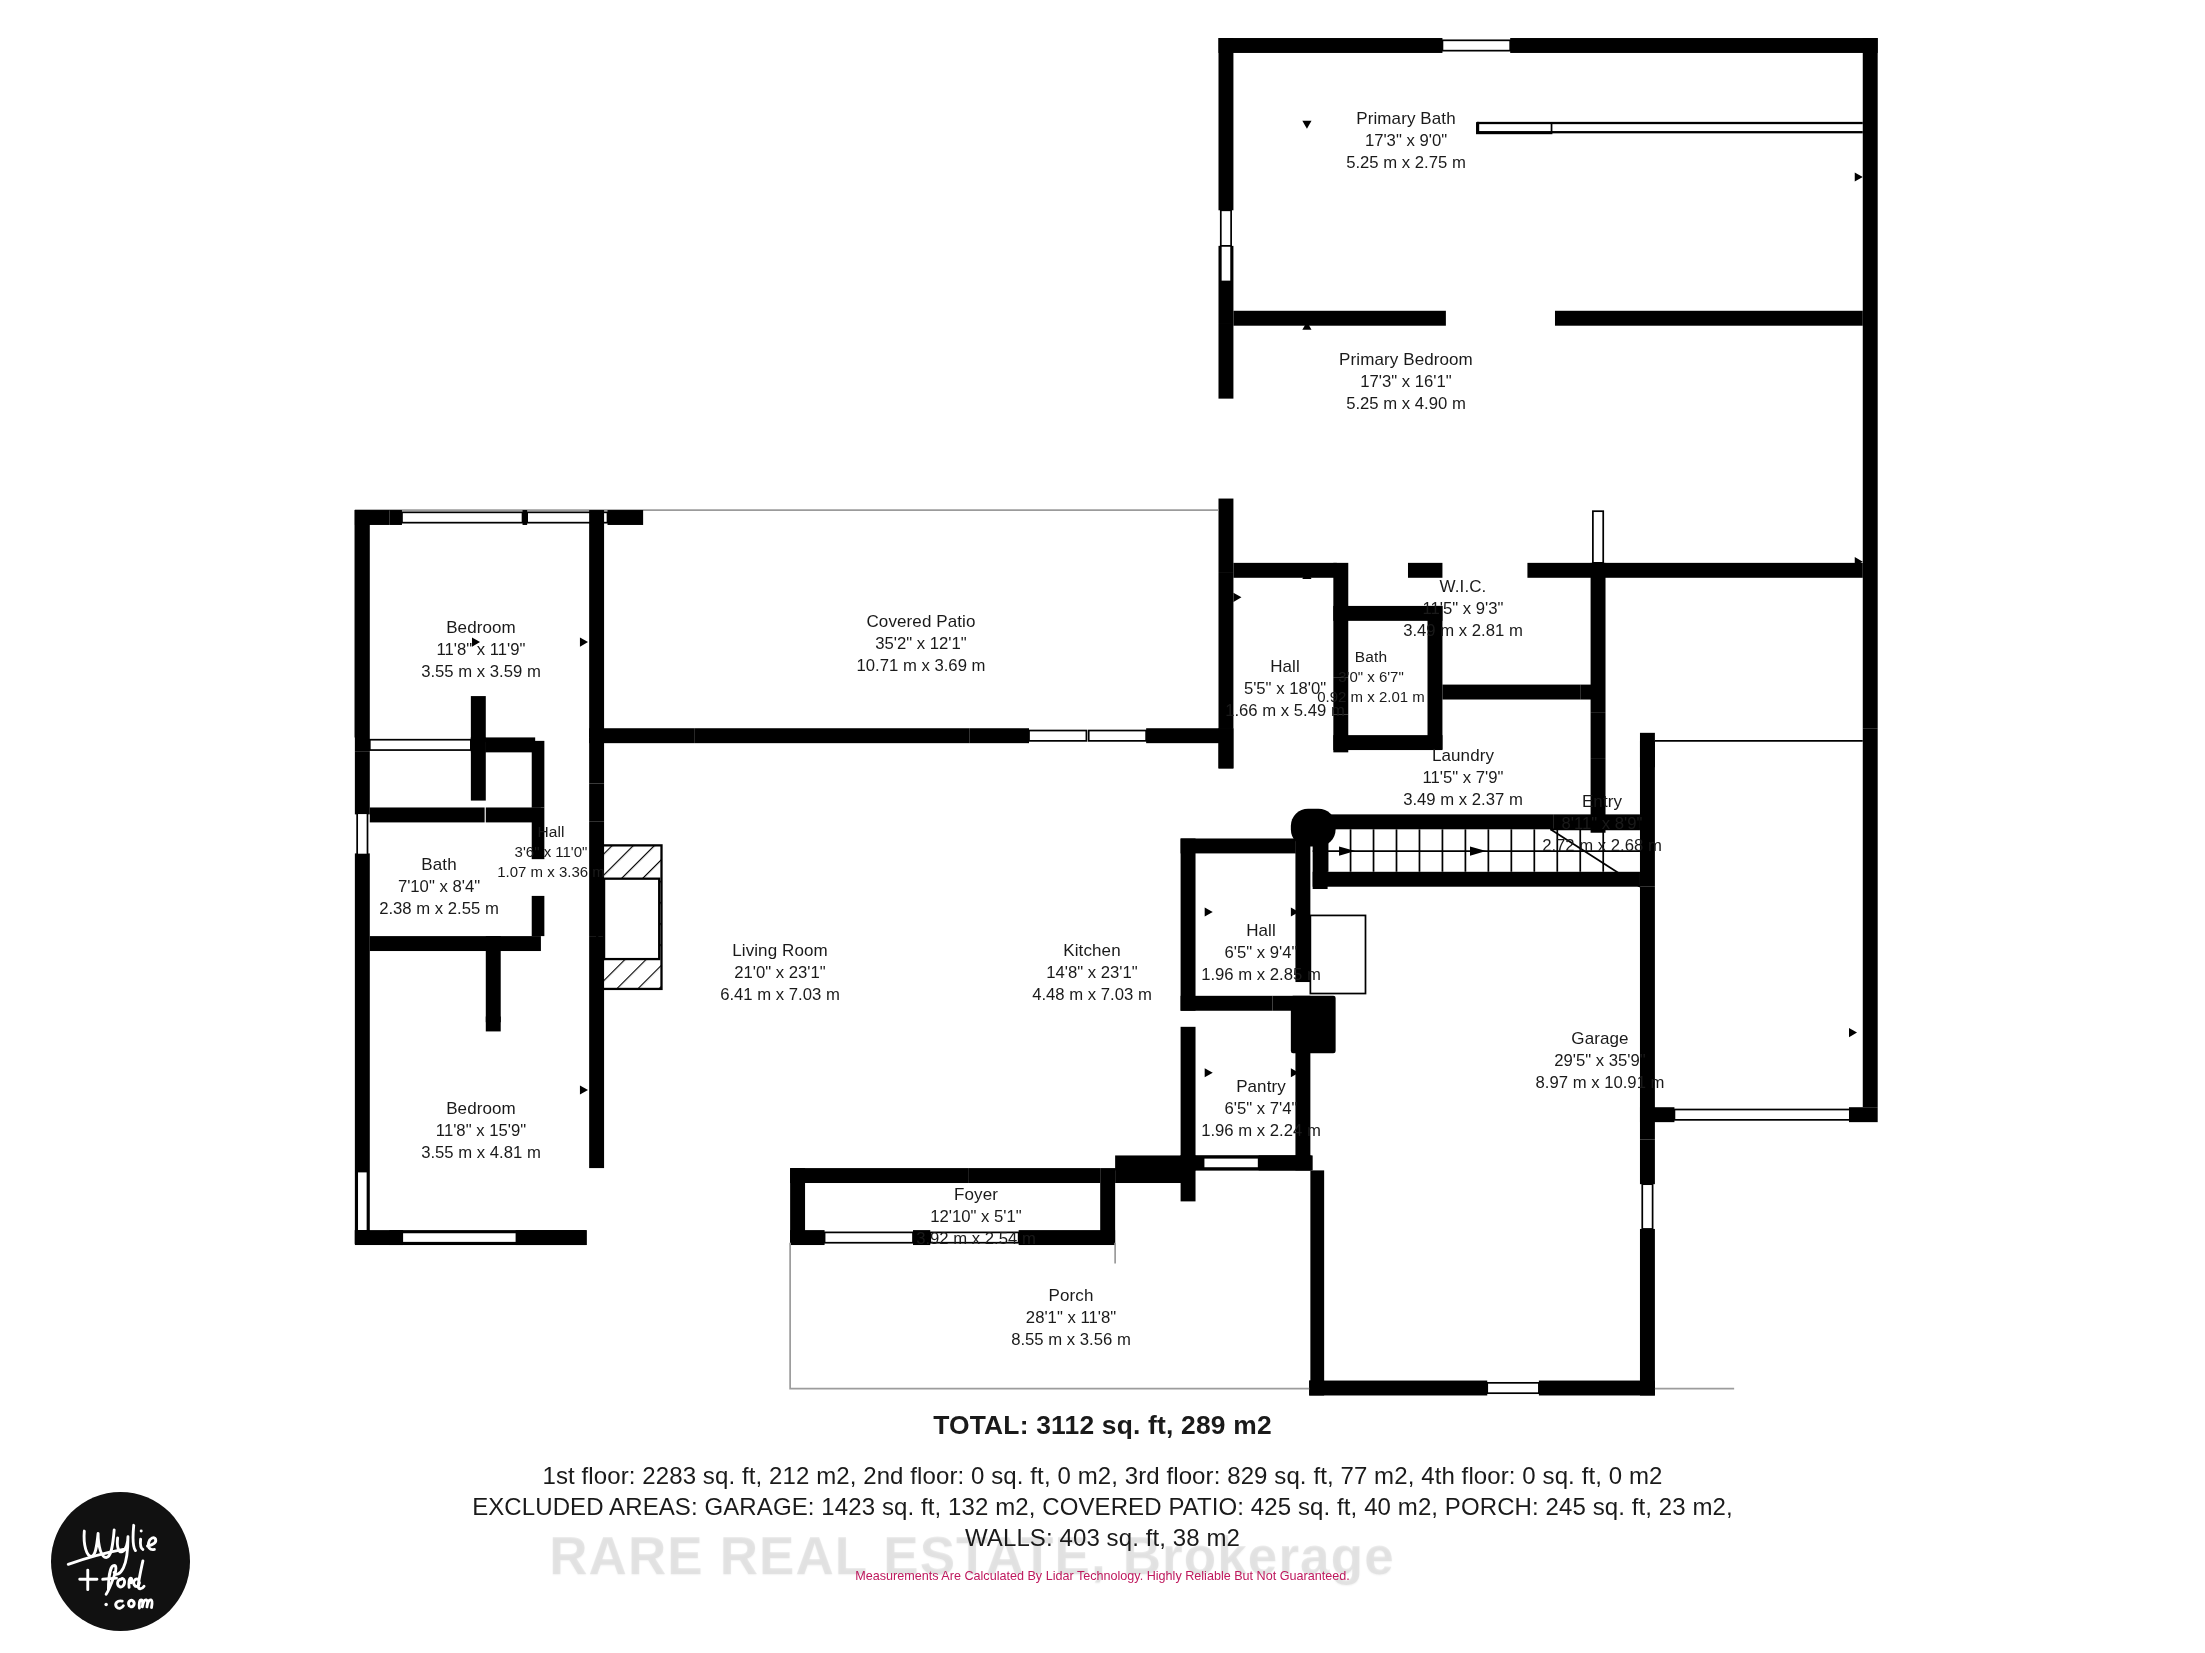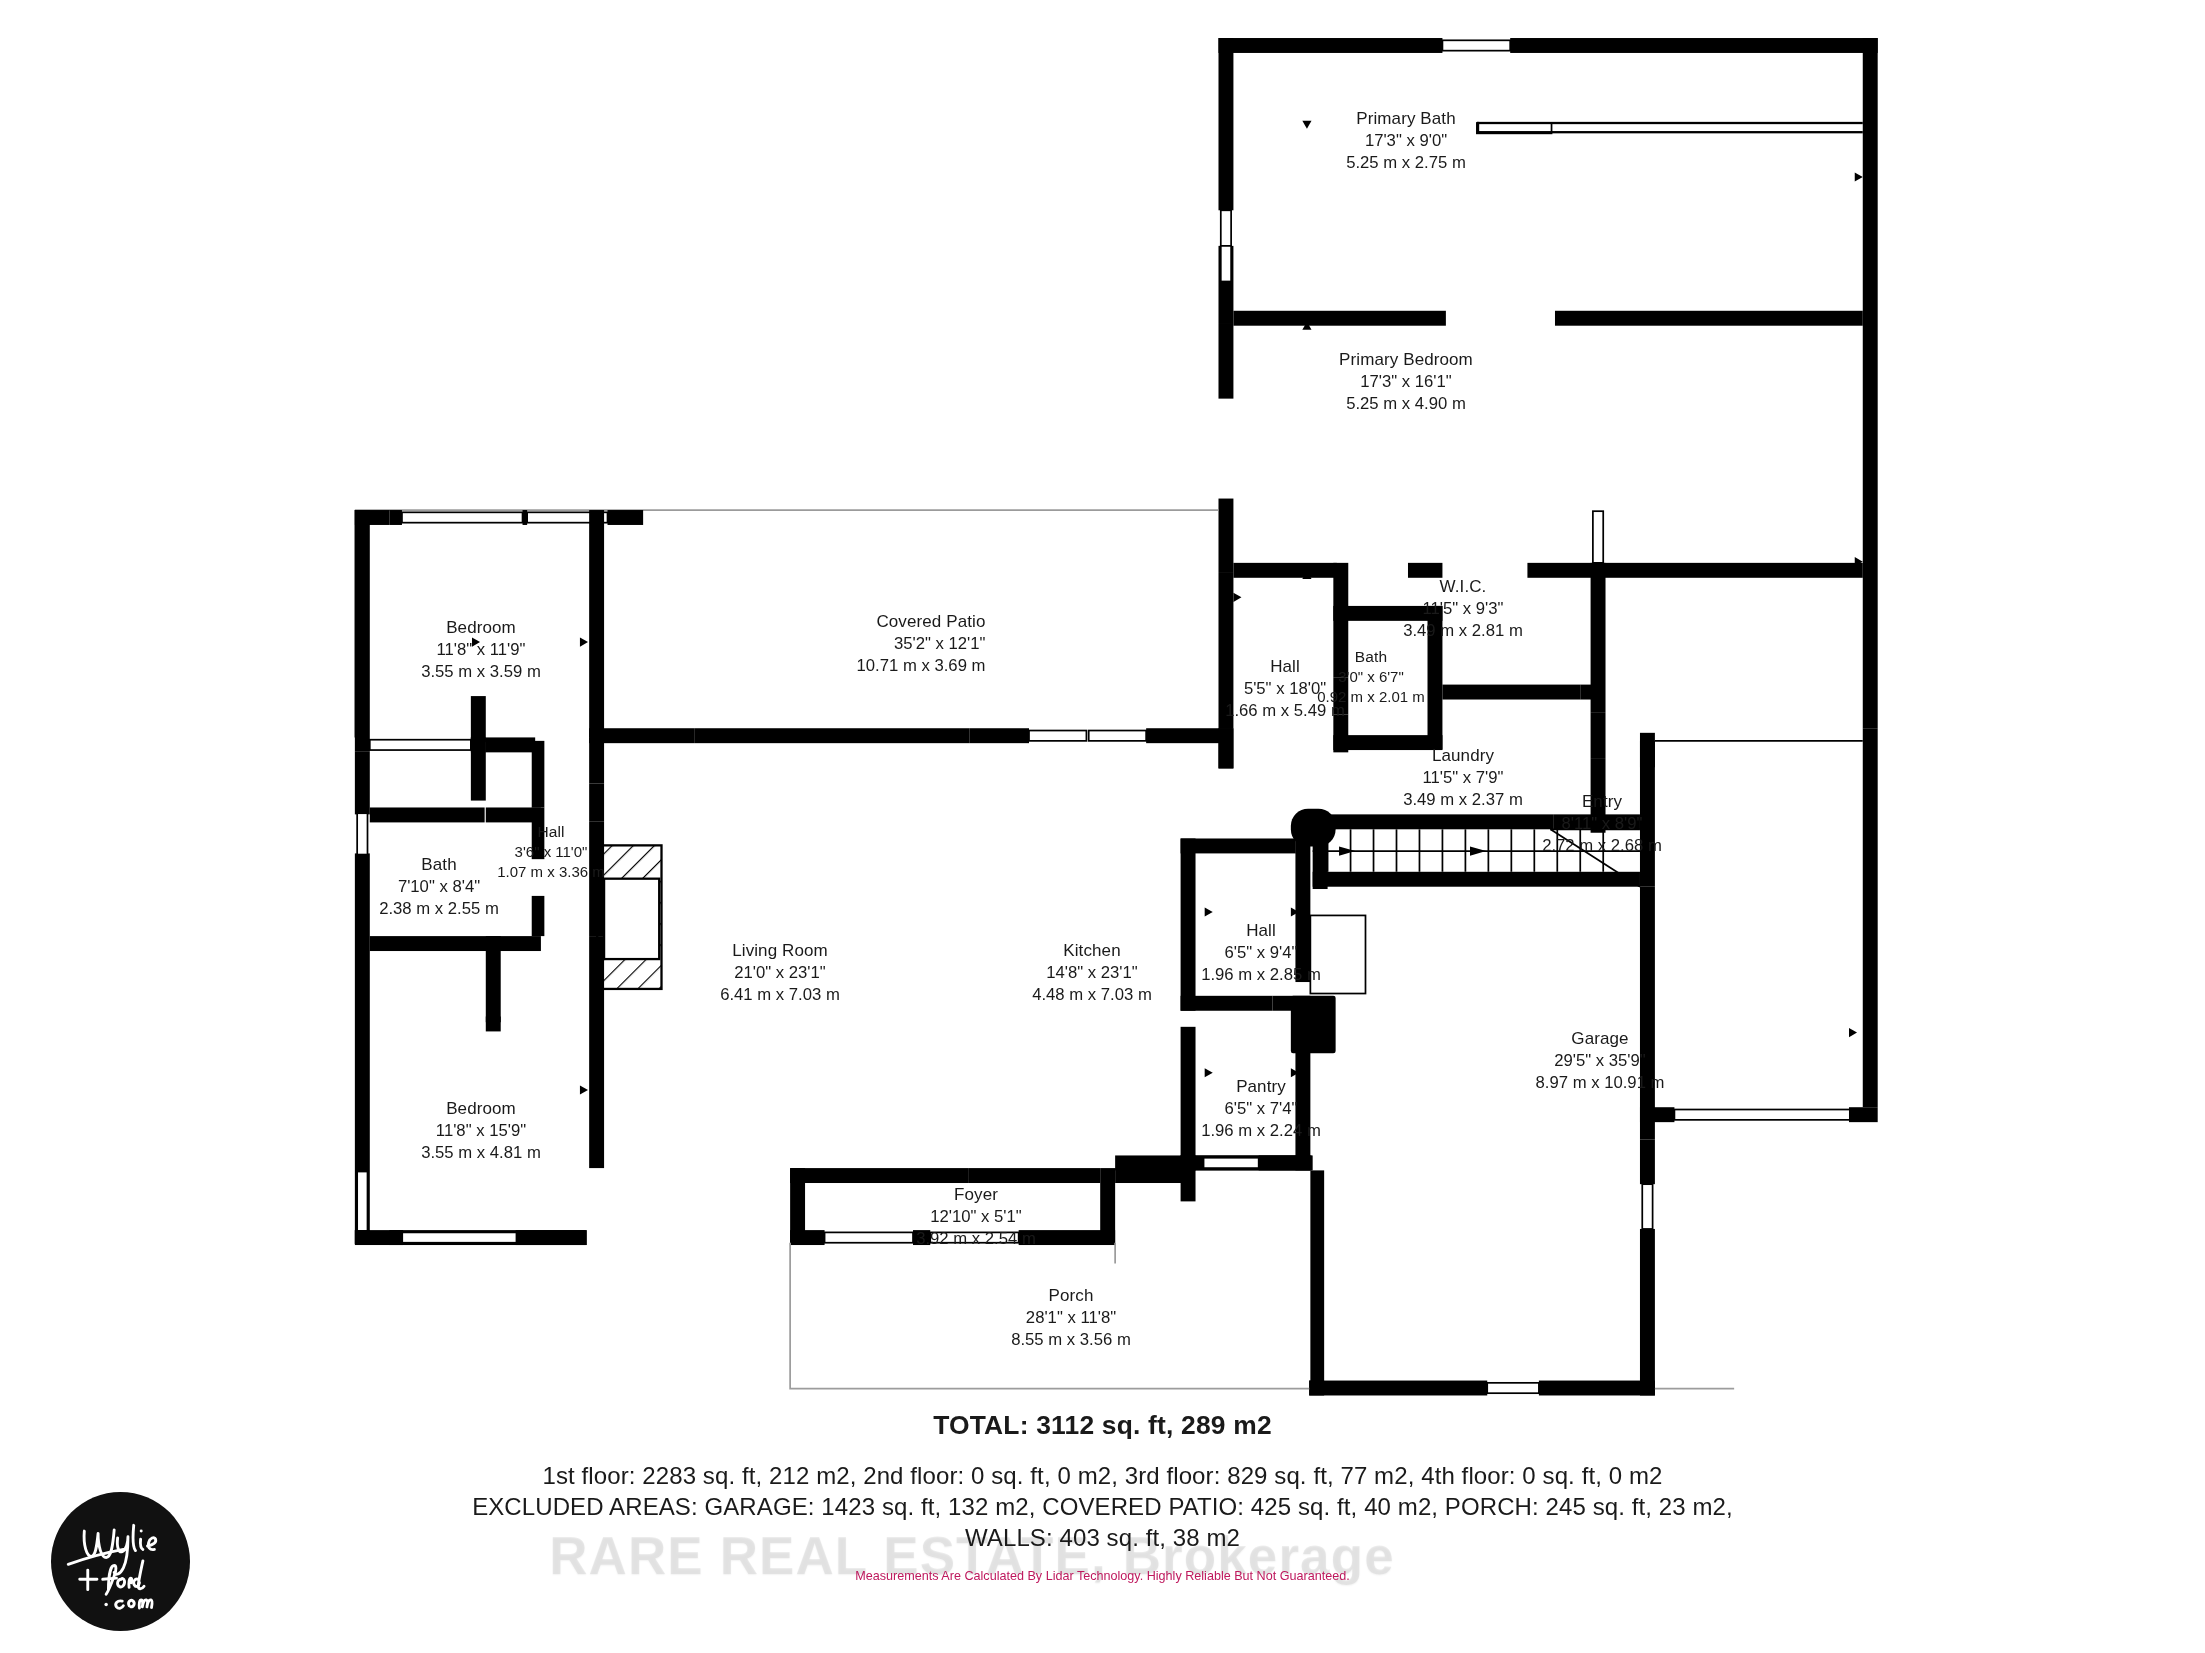--- a/index.html
+++ b/index.html
@@ -362,21 +362,21 @@
       <div class="room-label" style="left: 1463px; top: 576px;">
         <span class="rname">W.I.C.</span>
         <span class="rimp">11'5" x 9'3"</span>
         <span class="rmet">3.49 m x 2.81 m</span>
       </div>
       <div class="room-label" style="left: 481px; top: 617px;">
         <span class="rname">Bedroom</span>
         <span class="rimp">11'8" x 11'9"</span>
         <span class="rmet">3.55 m x 3.59 m</span>
       </div>
-      <div class="room-label" style="left: 921px; top: 611px; text-align: right;">
+      <div class="room-label" style="left: 921px; top: 611px;">
         <span class="rname">Covered Patio</span>
         <span class="rimp">35'2" x 12'1"</span>
         <span class="rmet">10.71 m x 3.69 m</span>
       </div>
       <div class="room-label" style="left: 1285px; top: 656px;">
         <span class="rname">Hall</span>
         <span class="rimp">5'5" x 18'0"</span>
         <span class="rmet">1.66 m x 5.49 m</span>
       </div>
       <div class="room-label small" style="left: 1371px; top: 647px;">

